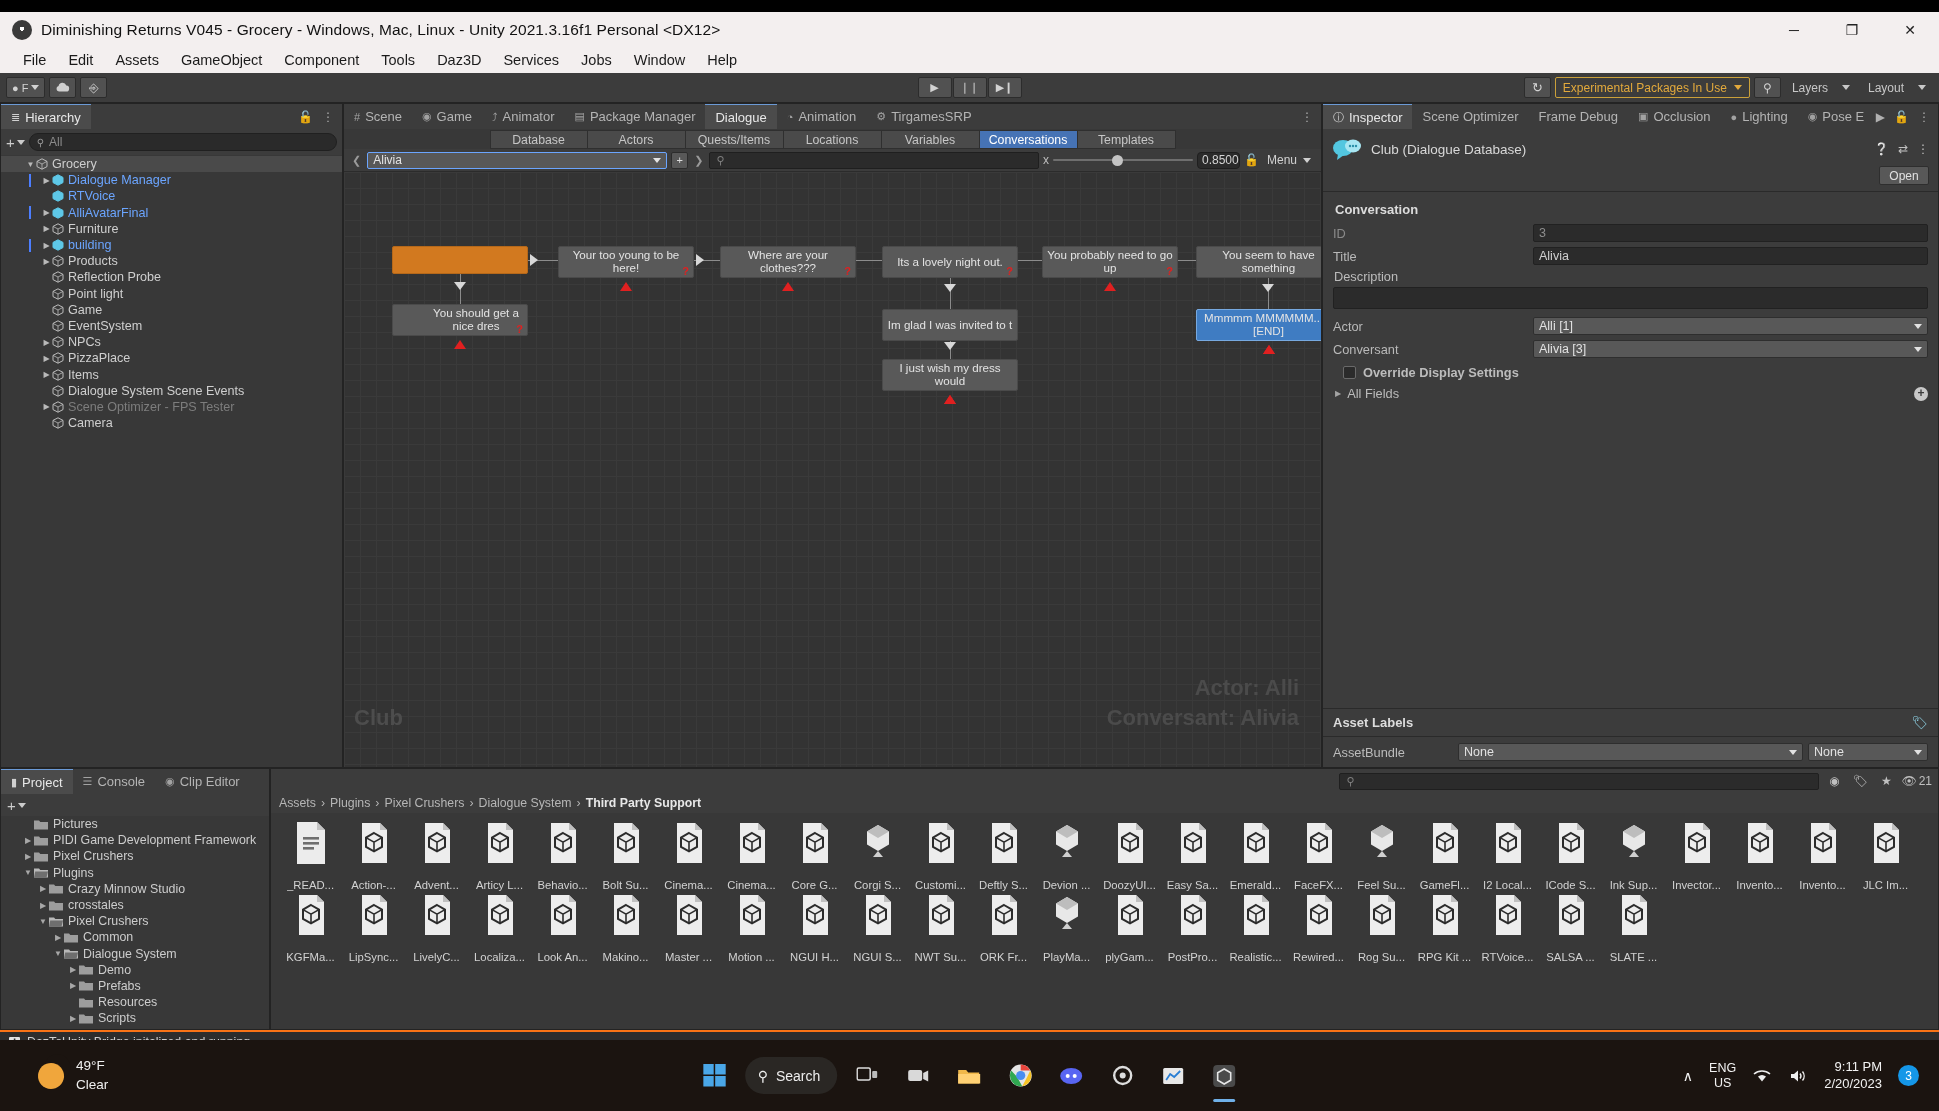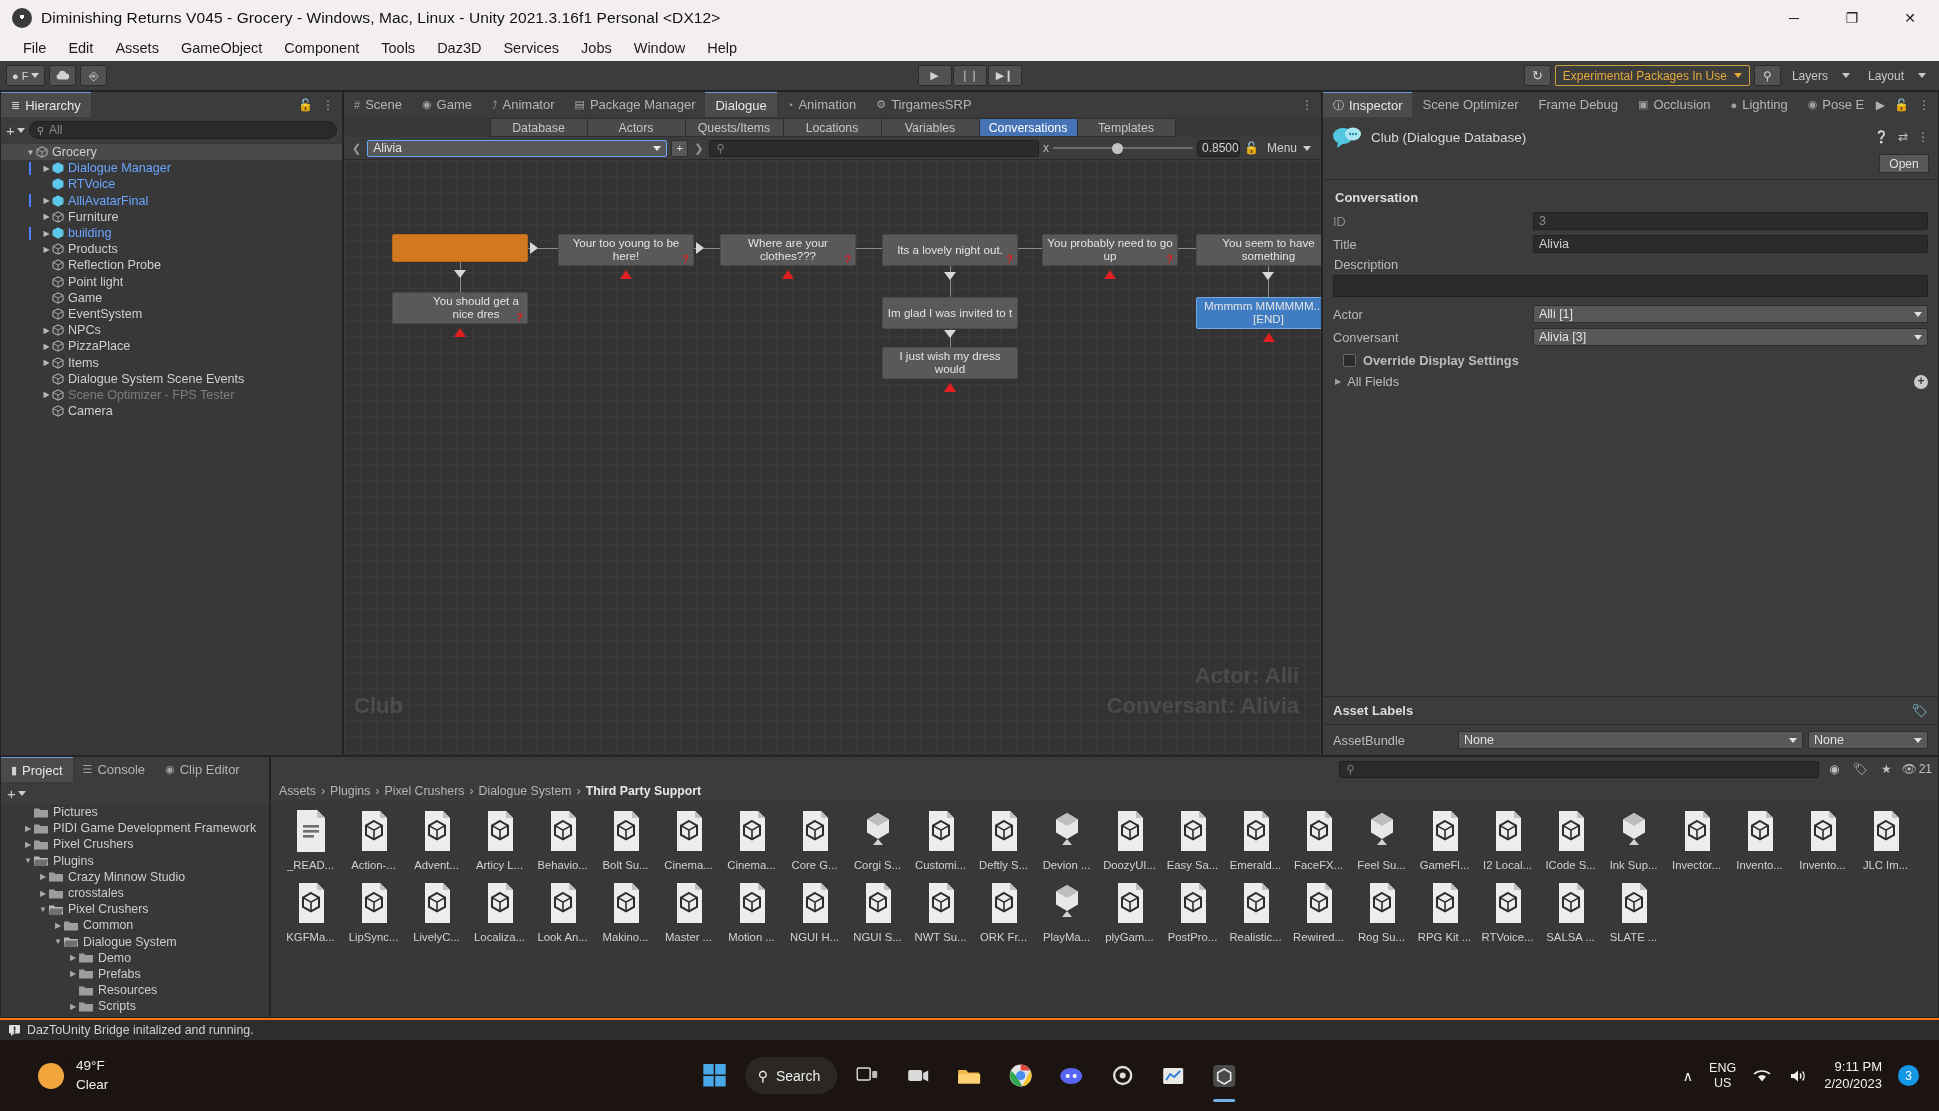--- a/index.html
+++ b/index.html
@@ -1,20 +1,20 @@
 <!DOCTYPE html>
 <html><head>
 <meta charset="utf-8">
 <style>
   * { box-sizing: border-box; margin:0; padding:0; }
   html,body { width:1939px; height:1111px; overflow:hidden; background:#000; }
   body { font-family:"Liberation Sans", sans-serif; font-size:14px; color:#c4c4c4; -webkit-font-smoothing:antialiased; }
 
   
-  #app { position:absolute; left:0; top:0; width:1939px; height:1040px; background:#3c3c3c; display:flex; flex-direction:column; }
+  #app { position:absolute; left:0; top:12px; width:1939px; height:1040px; background:#3c3c3c; display:flex; flex-direction:column; }
   .titlebar { height:35px; background:#f3efef; color:#1a1a1a; display:flex; align-items:center; flex:0 0 35px; }
   .titlebar .t-ico { width:20px; height:20px; margin:0 9px 0 12px; border-radius:50%; background:#3a3a3a; position:relative; }
   .titlebar .t-ico:after { content:""; position:absolute; left:4px; top:4px; width:12px; height:12px; border-radius:50%;
       background:radial-gradient(circle at 50% 40%, #fff 0 2px, #3a3a3a 2px); }
   .titlebar .t-title { font-size:15.5px; color:#111; letter-spacing:.1px; }
   .titlebar .wbtns { margin-left:auto; display:flex; height:35px; }
   .wbtn { width:58px; height:35px; display:flex; align-items:center; justify-content:center; color:#222; font-size:14px; }
 
   .menubar { height:26px; background:#f3efef; color:#1a1a1a; display:flex; align-items:center; padding-left:12px; gap:0px; flex:0 0 26px; }
   .menubar .mi { padding:2px 11px; font-size:14.5px; color:#1b1b1b; }
@@ -130,21 +130,21 @@
   .pt-row { height:16.2px; display:flex; align-items:center; font-size:12.4px; color:#cdcdcd; }
   .pt-row .foldout { width:12px; font-size:8px; color:#a8a8a8; text-align:center; flex:0 0 12px; }
   .folder { width:14px; height:11px; margin-right:5px; flex:0 0 14px; }
   #projgrid { flex:1; min-width:0; }
   .pg-toolbar { height:24px; background:#3c3c3c; display:flex; align-items:center; gap:4px; padding:0 6px; justify-content:flex-end; flex:0 0 24px; }
   .pg-search { width:480px; height:17px; background:#2b2b2b; border:1px solid #1f1f1f; border-radius:2px; display:flex; align-items:center; padding:0 6px; gap:5px; font-size:11px; color:#7e7e7e; }
   .pg-ico { width:22px; height:18px; display:flex; align-items:center; justify-content:center; font-size:12px; color:#c0c0c0; }
   .breadcrumb { height:20px; background:#3c3c3c; display:flex; align-items:center; gap:5px; padding:0 8px; font-size:12.3px; color:#b6b6b6; flex:0 0 20px; }
   .breadcrumb .cur { color:#e8e8e8; font-weight:bold; }
   .grid { flex:1; background:#383838; padding:8px 4px 0 8px; display:flex; flex-wrap:wrap; align-content:flex-start; overflow:hidden; position:relative; }
-  .gitem { width:63px; height:72px; display:flex; flex-direction:column; align-items:center; gap:6px; }
+  .gitem { width:63px; height:72px; display:flex; flex-direction:column; align-items:center; gap:14px; }
   .gicon { width:36px; height:44px; position:relative; }
   .glabel { font-size:11.3px; color:#d2d2d2; white-space:nowrap; overflow:hidden; max-width:62px; text-overflow:clip; }
   .statusbar { height:22px; background:#3c3c3c; border-top:1px solid #2b2b2b; display:flex; align-items:center; gap:6px; padding:0 8px; font-size:12.2px; color:#c7c7c7; flex:0 0 22px; }
   .statusbar .minislider { margin-left:auto; width:110px; height:14px; display:flex; align-items:center; position:relative; }
   .statusbar .minislider .track { height:2px; width:100%; background:#6f6f6f; }
   .statusbar .minislider .knob { position:absolute; width:10px; height:10px; border-radius:50%; background:#c4c4c4; left:82%; }
   .statusbar .si { color:#bdbdbd; font-size:12px; }
 
   
   .console-line { height:22px; background:#2d2d2d; border-top:2px solid #f97316; display:flex; align-items:center; gap:6px; padding:2px 8px; font-size:12.4px; color:#d0d0d0; flex:0 0 22px; }

